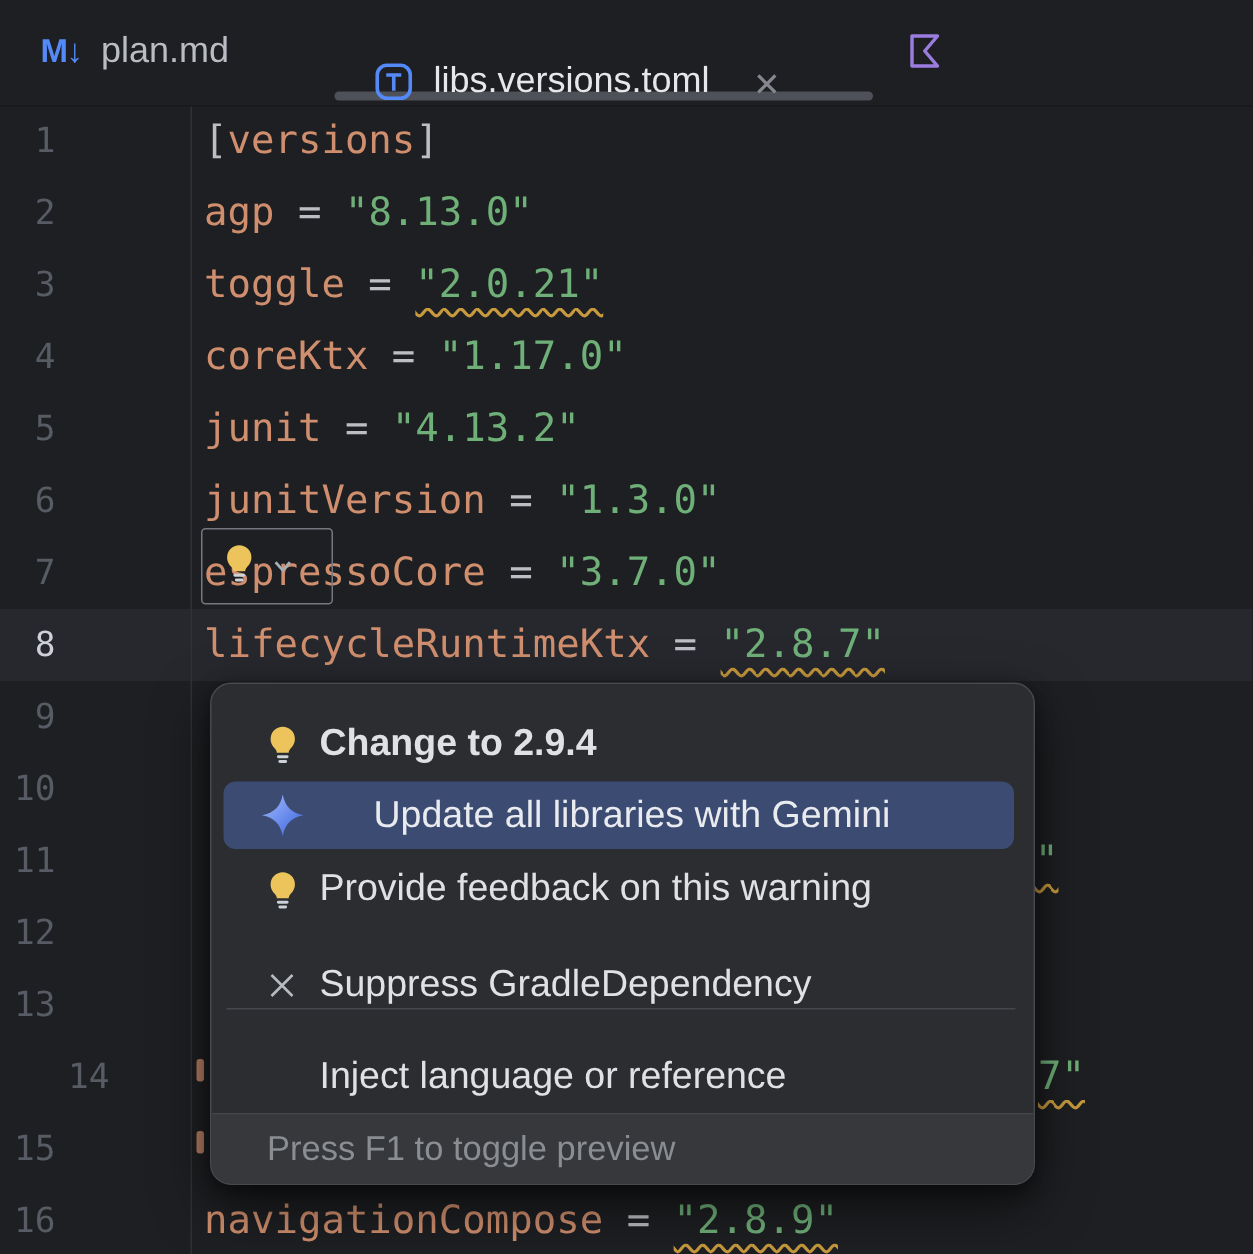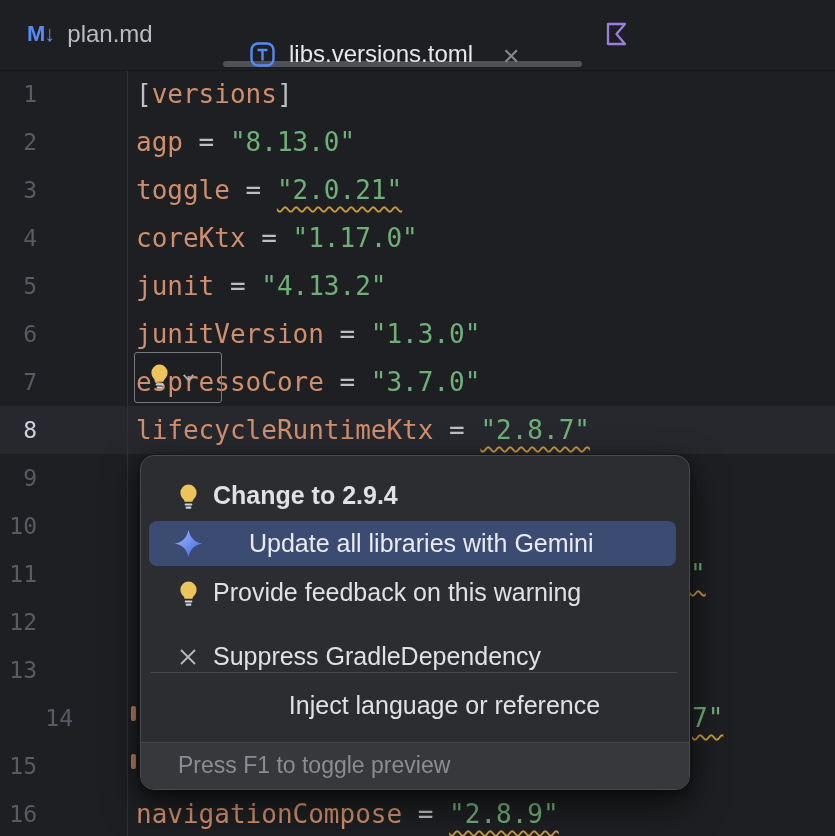--- a/index.html
+++ b/index.html
@@ -178,21 +178,21 @@
         </div>
         <div class="pitem" style="top: 178px;">
           <span class="ico">
             <svg width="24" height="24" viewBox="0 0 24 24">
               <path d="M5 5 L19 19 M19 5 L5 19" stroke="#B6B9BF" stroke-width="1.8" fill="none"></path>
             </svg>
           </span>
           <span class="lbl">Suppress GradleDependency</span>
         </div>
         <div class="pdiv" style="top: 216px;"></div>
-        <div class="pitem" style="top: 227px; justify-content: center;">
+        <div class="pitem" style="top: 239px;">
           <span class="ico"></span>
           <span class="lbl">Inject language or reference</span>
         </div>
       </div>
     <div class="pfooter">Press F1 to toggle preview</div>
   </div>
 
 </div>
 
 </body></html>

